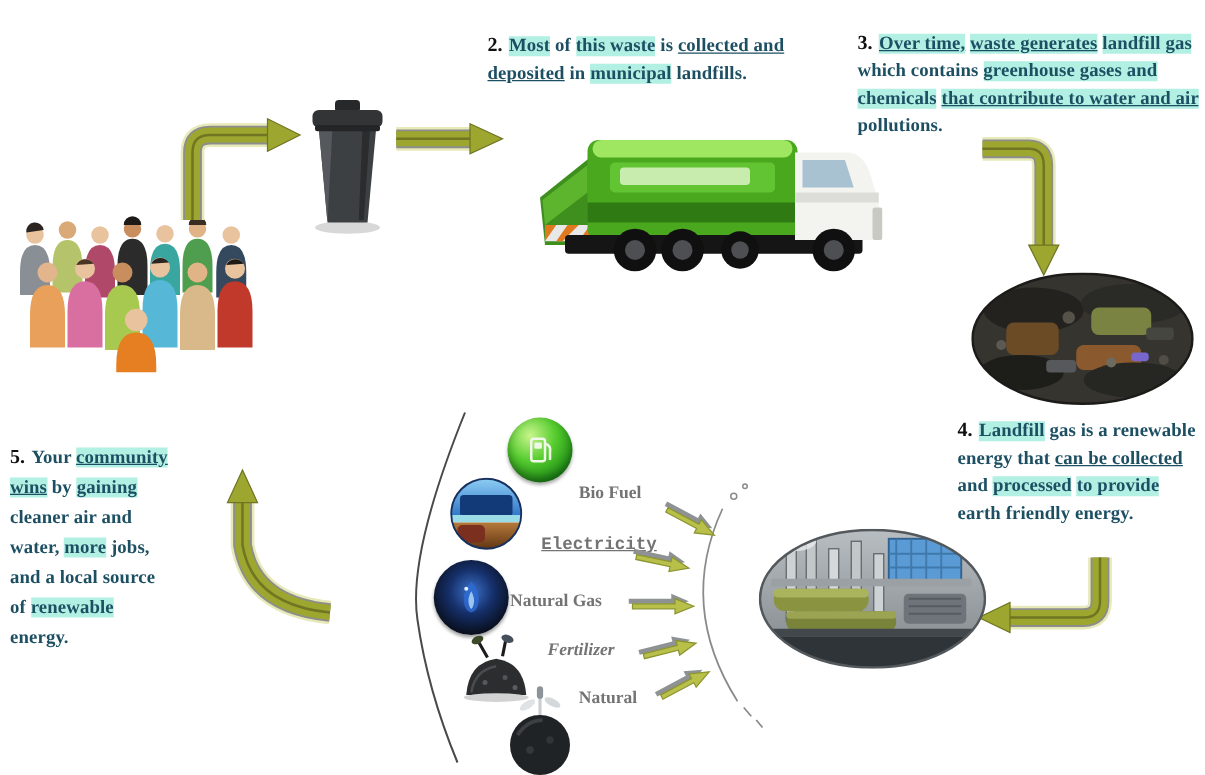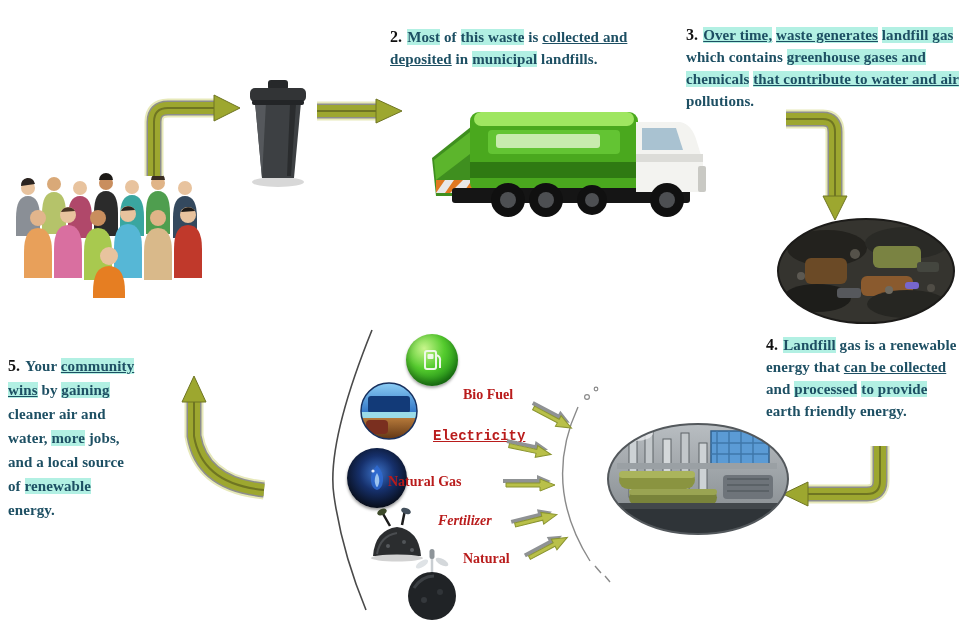--- a/index.html
+++ b/index.html
@@ -17,21 +17,21 @@
   }
   .abs{position:absolute;}
   .step{
     position:absolute;font-weight:bold;color:var(--ink);
     font-size:15px;line-height:22px;letter-spacing:.1px;
   }
   .step .num{color:var(--num);padding-right:5px;font-size:16px;}
   .step .hl{background:var(--hl);}
   .step .u{text-decoration:underline;}
   .out-label{
-    position:absolute;font-weight:bold;color:#b91c1c;font-size:14px;white-space:nowrap;
+    position:absolute;font-weight:bold;color:#737373;font-size:14px;white-space:nowrap;
   }
   .out-label.ul{text-decoration:underline;font-family:Liberation Mono, monospace;}
   .orb{position:absolute;border-radius:50%;}
   #orb-biofuel{
     left:406px;top:334px;width:52px;height:52px;
     background:radial-gradient(circle at 35% 28%, #c8f58c 0%, #55cc2e 40%, #1b8a15 80%, #0d5a0c 100%);
     box-shadow:0 2px 3px rgba(0,0,0,.35), inset 0 -4px 8px rgba(0,0,0,.35);
     display:flex;align-items:center;justify-content:center;
   }
   #orb-gas{
@@ -328,21 +328,21 @@
     <ellipse cx="42" cy="14" rx="7" ry="3" fill="#d4d8db" transform="rotate(28 42 14)"></ellipse>
     <ellipse cx="24" cy="28" rx="6" ry="2.6" fill="#c3c8cc" transform="rotate(-28 24 28)"></ellipse>
     <circle cx="32" cy="48" r="24" fill="#202326"></circle>
     <path d="M14,40 Q22,28 34,28" fill="none" stroke="#3c4044" stroke-width="3"></path>
     <circle cx="24" cy="52" r="3" fill="#34383c"></circle>
       <circle cx="40" cy="44" r="3" fill="#303438"></circle>
   </svg>
 
   <div class="out-label" style="left:463px;top:387px;">Bio Fuel</div>
   <div class="out-label ul" style="left:433px;top:428px;">Electricity</div>
-  <div class="out-label" style="left:388px;top:474px;">Natural Gas</div>
+  <div class="out-label" style="left:408px;top:474px;">Natural Gas</div>
   <div class="out-label" style="left:438px;top:513px;font-style:italic;">Fertilizer</div>
   <div class="out-label" style="left:463px;top:551px;">Natural</div>
 
   <svg class="abs" style="left:527px;top:406px;transform:rotate(28deg);" width="52" height="20" viewBox="0 0 52 20">
     <path d="M2,6 L30,6 L30,2 L44,8 L30,14 L30,10 L2,10 Z" fill="#8f9294"></path>
     <path d="M5,10 L33,10 L33,6 L48,12 L33,18 L33,14 L5,14 Z" fill="#b9c049" stroke="#8a9430" stroke-width="1"></path>
   </svg>
   <svg class="abs" style="left:504px;top:438px;transform:rotate(12deg);" width="52" height="20" viewBox="0 0 52 20">
     <path d="M2,6 L30,6 L30,2 L44,8 L30,14 L30,10 L2,10 Z" fill="#8f9294"></path>
     <path d="M5,10 L33,10 L33,6 L48,12 L33,18 L33,14 L5,14 Z" fill="#b9c049" stroke="#8a9430" stroke-width="1"></path>

